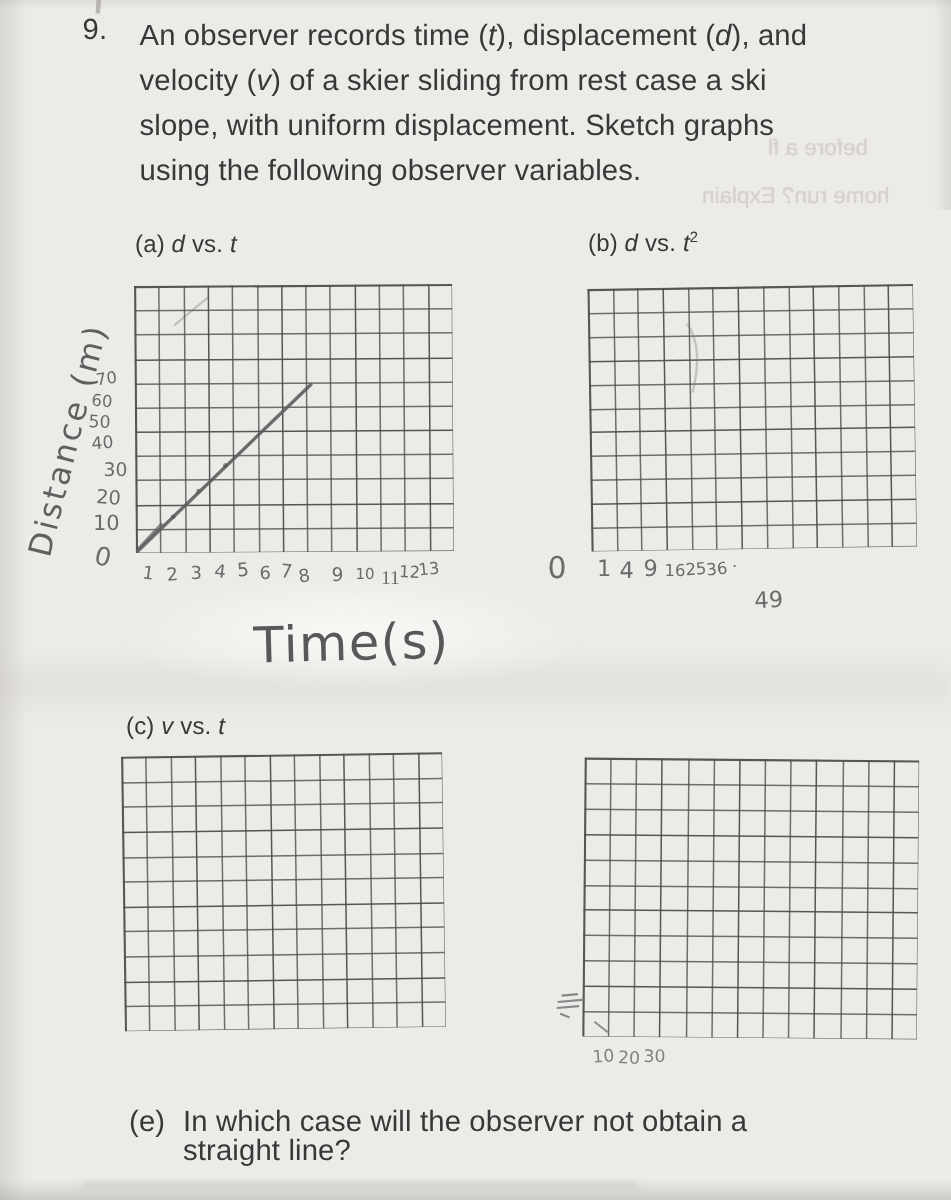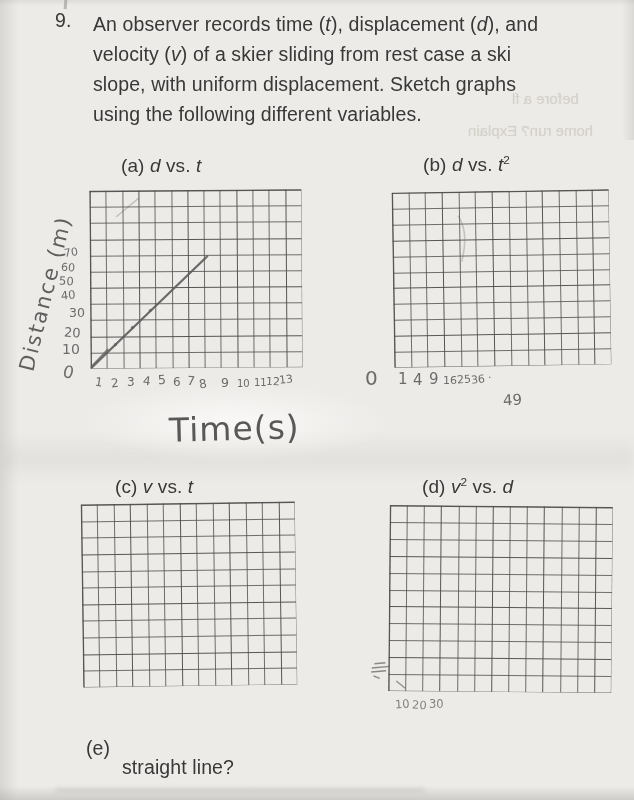--- a/index.html
+++ b/index.html
@@ -6,21 +6,21 @@
   .page {
     position:relative; width:634px; height:800px; overflow:hidden;
     background:#ecebe8;
     font-family:"Liberation Sans", sans-serif;
     color:#383838;
   }
   .abs { position:absolute; }
   .print { font-weight:500; letter-spacing:0.1px; }
   .q-line { position:absolute; left:93px; font-size:19.5px; line-height:30px; white-space:nowrap; }
   .q-num  { position:absolute; left:55px; top:9px; font-size:19.5px; }
-  .part-header { position:absolute; font-size:19px; white-space:nowrap;margin-left:31px; }
+  .part-header { position:absolute; font-size:16px; white-space:nowrap; }
   .part-header sup, .q-line sup { font-size:0.62em; }
   .e-label { position:absolute; left:86px; font-size:19.5px; }
   .e-line  { position:absolute; left:122px; font-size:19.5px; white-space:nowrap; }
   .hw {
     position:absolute; font-family:"DejaVu Sans", sans-serif;
     color:#6b6b6b; line-height:1; white-space:nowrap;
   }
   .hw-axis-big { color:#585858; }
   .grid-svg { position:absolute; }
   .shade { position:absolute; pointer-events:none; }
@@ -48,26 +48,25 @@
   <div class="shade" style="left:80px;top:382px;width:310px;height:80px;background:radial-gradient(ellipse,rgba(250,249,247,0.95),rgba(250,249,247,0) 72%);filter:blur(3px);"></div>
   <div class="shade" style="left:64px;top:0;width:3px;height:9px;background:#8f8d89;opacity:0.55;transform:rotate(4deg);"></div>
 
   <span class="bleed" style="left:512px;top:90px;">before a fl</span>
   <span class="bleed" style="left:468px;top:122px;">home run? Explain</span>
 
   <div class="q-num print">9.</div>
   <div class="q-line print" style="top:9px"><span>An observer records time (</span><span style="font-style: italic;">t</span><span>), displacement (</span><span style="font-style: italic;">d</span><span>), and</span></div>
   <div class="q-line print" style="top:39px"><span>velocity (</span><span style="font-style: italic;">v</span><span>) of a skier sliding from rest case a ski</span></div>
   <div class="q-line print" style="top:69px"><span>slope, with uniform displacement. Sketch graphs</span></div>
-  <div class="q-line print" style="top:99px"><span>using the following different variables.</span></div>
+  <div class="q-line print" style="top:99px"><span>using the following observer variables.</span></div>
 
   <div class="part-header print" style="left:90px;top:155px"><span>(a)  </span><span style="font-style: italic;">d</span><span> vs. </span><span style="font-style: italic;">t</span></div>
   <div class="part-header print" style="left:392px;top:153px"><span>(b)  </span><span style="font-style: italic;">d</span><span> vs. </span><span style="font-style: italic;">t</span><sup>2</sup></div>
   <div class="part-header print" style="left:84px;top:476px"><span>(c)  </span><span style="font-style: italic;">v</span><span> vs. </span><span style="font-style: italic;">t</span></div>
-  <div class="part-header print" style="left:391px;top:475px"><span>(d)  </span><span style="font-style: italic;">v</span><sup>2</sup><span> vs. </span><span style="font-style: italic;">d</span></div>
 
   <svg id="grid-a" class="grid-svg" style="left:90px;top:190px;transform:rotate(-0.4deg);" width="212" height="178">
       <line x1="0.5" y1="0" x2="0.5" y2="178" stroke="#4e4e4e" stroke-width="1.8" opacity="0.95"></line>
       <line x1="16.5" y1="0" x2="16.5" y2="178" stroke="#4e4e4e" stroke-width="1" opacity="0.8"></line>
       <line x1="33.5" y1="0" x2="33.5" y2="178" stroke="#4e4e4e" stroke-width="1" opacity="0.8"></line>
       <line x1="49.5" y1="0" x2="49.5" y2="178" stroke="#4e4e4e" stroke-width="1" opacity="0.95"></line>
       <line x1="65.5" y1="0" x2="65.5" y2="178" stroke="#4e4e4e" stroke-width="1" opacity="0.8"></line>
       <line x1="82.5" y1="0" x2="82.5" y2="178" stroke="#4e4e4e" stroke-width="1" opacity="0.8"></line>
       <line x1="98.5" y1="0" x2="98.5" y2="178" stroke="#4e4e4e" stroke-width="1" opacity="0.95"></line>
       <line x1="114.5" y1="0" x2="114.5" y2="178" stroke="#4e4e4e" stroke-width="1" opacity="0.8"></line>
@@ -200,21 +199,21 @@
       <span class="hw" style="left: 95px; top: 376px; font-size: 12px; transform: rotate(8deg);">1</span>
       <span class="hw" style="left: 111px; top: 377px; font-size: 12px; transform: rotate(-6deg);">2</span>
       <span class="hw" style="left: 127px; top: 376px; font-size: 12px;">3</span>
       <span class="hw" style="left: 143px; top: 375px; font-size: 12px; transform: rotate(7deg);">4</span>
       <span class="hw" style="left: 158px; top: 374px; font-size: 12.5px; transform: rotate(-4deg);">5</span>
       <span class="hw" style="left: 173px; top: 376px; font-size: 12px;">6</span>
       <span class="hw" style="left: 187px; top: 375px; font-size: 12.5px; transform: rotate(5deg);">7</span>
       <span class="hw" style="left: 199px; top: 378px; font-size: 12px; transform: rotate(-9deg);">8</span>
       <span class="hw" style="left: 221px; top: 377px; font-size: 12.5px;">9</span>
       <span class="hw" style="left: 237px; top: 379px; font-size: 10px;">10</span>
-      <span class="hw" style="left: 254px; top: 378px; font-size: 10px;">11</span>
+      <span class="hw" style="left: 254px; top: 378px; font-size: 13px; font-family: Liberation Serif, serif;">11</span>
       <span class="hw" style="left: 266px; top: 376px; font-size: 11px; transform: rotate(3deg);">12</span>
       <span class="hw" style="left: 279px; top: 374px; font-size: 11px; transform: rotate(-6deg);">13</span>
     </div>
 
   <div id="ticks-b-x">
       <span class="hw" style="left: 365px; top: 368px; font-size: 20px;">0</span>
       <span class="hw" style="left: 398px; top: 372px; font-size: 15px;">1</span>
       <span class="hw" style="left: 413px; top: 373px; font-size: 15px;">4</span>
       <span class="hw" style="left: 429px; top: 372px; font-size: 15px;">9</span>
       <span class="hw" style="left: 443px; top: 375px; font-size: 11px;">16</span>
@@ -228,16 +227,17 @@
       <span class="hw" style="left: 395px; top: 699px; font-size: 11.5px; transform: rotate(-4deg); color: rgb(132, 130, 126);">10</span>
       <span class="hw" style="left: 412px; top: 700px; font-size: 11.5px; transform: rotate(3deg); color: rgb(132, 130, 126);">20</span>
       <span class="hw" style="left: 429px; top: 699px; font-size: 11.5px; color: rgb(132, 130, 126);">30</span>
     </div>
 
   <svg class="abs" style="left:369px;top:658px;transform:rotate(-5deg);" width="28" height="24">
     <path d="M3,9 h18 M2,13 h15 M6,5 h11 M4,17 l6,3" stroke="#6f6f6f" stroke-width="1.4" fill="none" opacity="0.8"></path>
   </svg>
 
   <div class="e-label print" style="top:737px">(e)</div>
+  <div class="e-line print" style="top:737px"><span>In which case will the observer not obtain a</span></div>
   <div class="e-line print" style="top:756px"><span>straight line?</span></div>
   <div class="smudge-under"></div>
 
 </div>
 
 </body></html>

